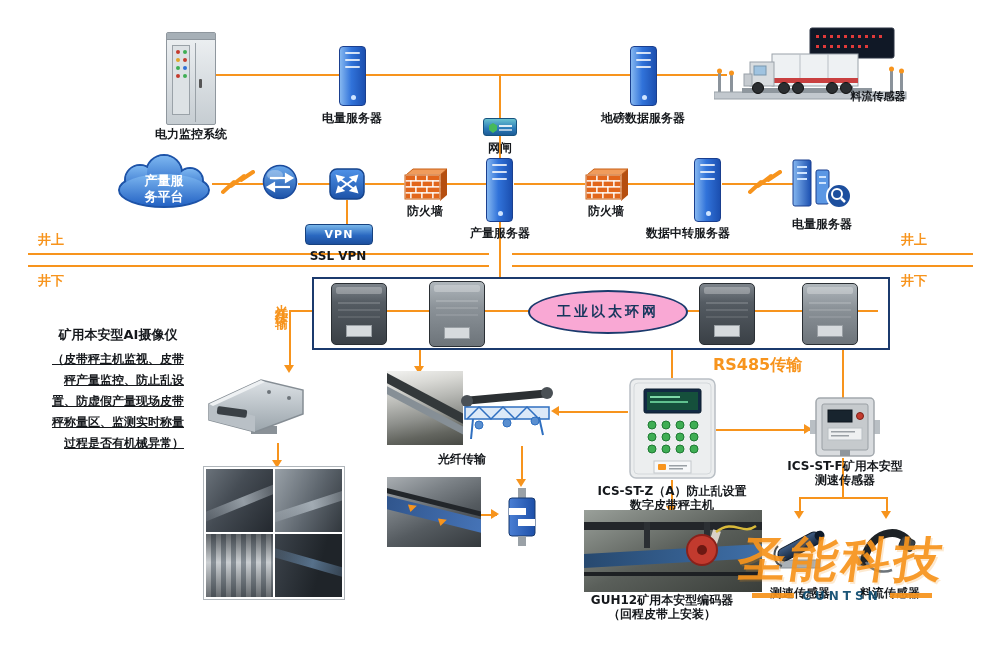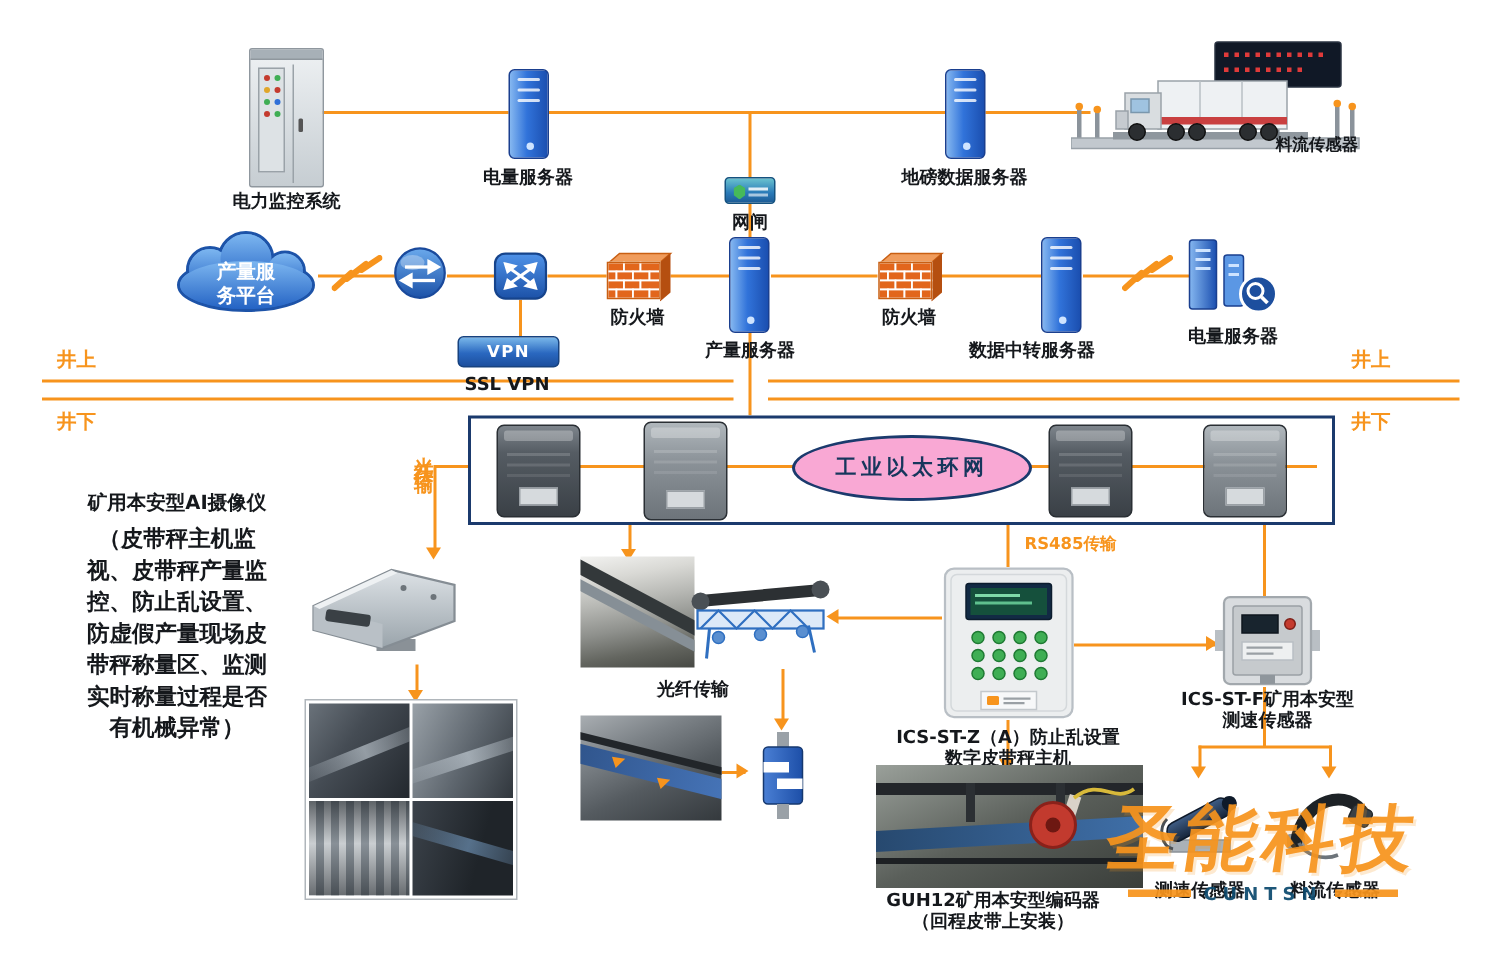--- a/index.html
+++ b/index.html
@@ -55,21 +55,21 @@
   .convA{position:absolute;left:387px;top:371px;width:76px;height:74px;background:linear-gradient(170deg,#f2f2f0 0%,#d9d9d5 20%,#b7b8b4 40%,#8e908c 62%,#63655f 82%,#474944 100%);overflow:hidden;}
   .bandDark{position:absolute;left:-20%;top:34%;width:150%;height:9px;background:#33383a;transform:rotate(28deg);}
   .bandLight{position:absolute;left:-20%;top:52%;width:150%;height:7px;background:#868f96;transform:rotate(28deg);}
   .convC{position:absolute;left:387px;top:477px;width:94px;height:70px;background:linear-gradient(155deg,#a9aeb2 0%,#7c8287 30%,#555b60 60%,#34393d 100%);overflow:hidden;}
   .convC .belt{position:absolute;left:-15%;top:46%;width:140%;height:13px;background:linear-gradient(90deg,#2e5288,#4a7ac0);transform:rotate(14deg);}
   .convC .frame{position:absolute;left:-15%;top:34%;width:140%;height:5px;background:#22262a;transform:rotate(14deg);}
   .cc-arrow{position:absolute;width:0;height:0;border-top:4px solid transparent;border-bottom:4px solid transparent;border-left:8px solid #f7941d;}
   
   .ai-block{position:absolute;left:52px;top:326px;width:132px;text-align:center;color:#15181c;font-weight:bold;}
   .ai-title{font-size:13px;margin-bottom:5px;}
-  .ai-desc{font-size:15px;line-height:21px;text-align:center;}
+  .ai-desc{font-size:12px;line-height:21px;text-align:right;text-decoration:underline;}
   
   .logo{position:absolute;left:733px;top:534px;width:218px;text-align:center;z-index:60;opacity:.93;}
   .logo-cn{font-size:48px;font-weight:bold;color:#f7941d;transform:skewX(-8deg);letter-spacing:4px;line-height:1.08;text-shadow:2px 2px 0 rgba(247,148,29,.22);}
   .logo-row{display:flex;align-items:center;justify-content:center;gap:8px;margin-top:3px;}
   .bar{display:block;width:42px;height:5px;background:#f7941d;}
   .logo-en{font-size:12px;font-weight:bold;color:#0c4a6e;letter-spacing:4px;}
 </style>
 </head>
 <body>
 
@@ -382,21 +382,21 @@
   <div class="vline" style="left:842px;top:458px;height:40px"></div>
   <div class="hline" style="left:799px;top:497px;width:89px"></div>
   <div class="vline" style="left:799px;top:497px;height:17px"></div>
   <div class="arrD" style="left:794px;top:511px"></div>
   <div class="vline" style="left:886px;top:497px;height:17px"></div>
   <div class="arrD" style="left:881px;top:511px"></div>
   <div class="hline" style="left:481px;top:514px;width:16px"></div>
   <div class="arrR" style="left:491px;top:509px"></div>
 
   <div class="vtext" style="left:272px;top:294px">光纤传输</div>
-  <div class="olbl" style="left:683px;top:355px;font-size:11px">RS485传输</div>
+  <div class="olbl" style="left:713px;top:355px;font-size:16px">RS485传输</div>
 
   <div class="ai-block">
     <div class="ai-title">矿用本安型AI摄像仪</div>
     <div class="ai-desc">（皮带秤主机监视、皮带秤产量监控、防止乱设置、防虚假产量现场皮带秤称量区、监测实时称量过程是否有机械异常）</div>
   </div>
 
   <svg class="abs" style="left:203px;top:370px" width="108" height="70">
     <defs>
         <linearGradient id="camg" x1="0" y1="0" x2="0" y2="1">
           <stop offset="0" stop-color="#dde2e6"></stop>

